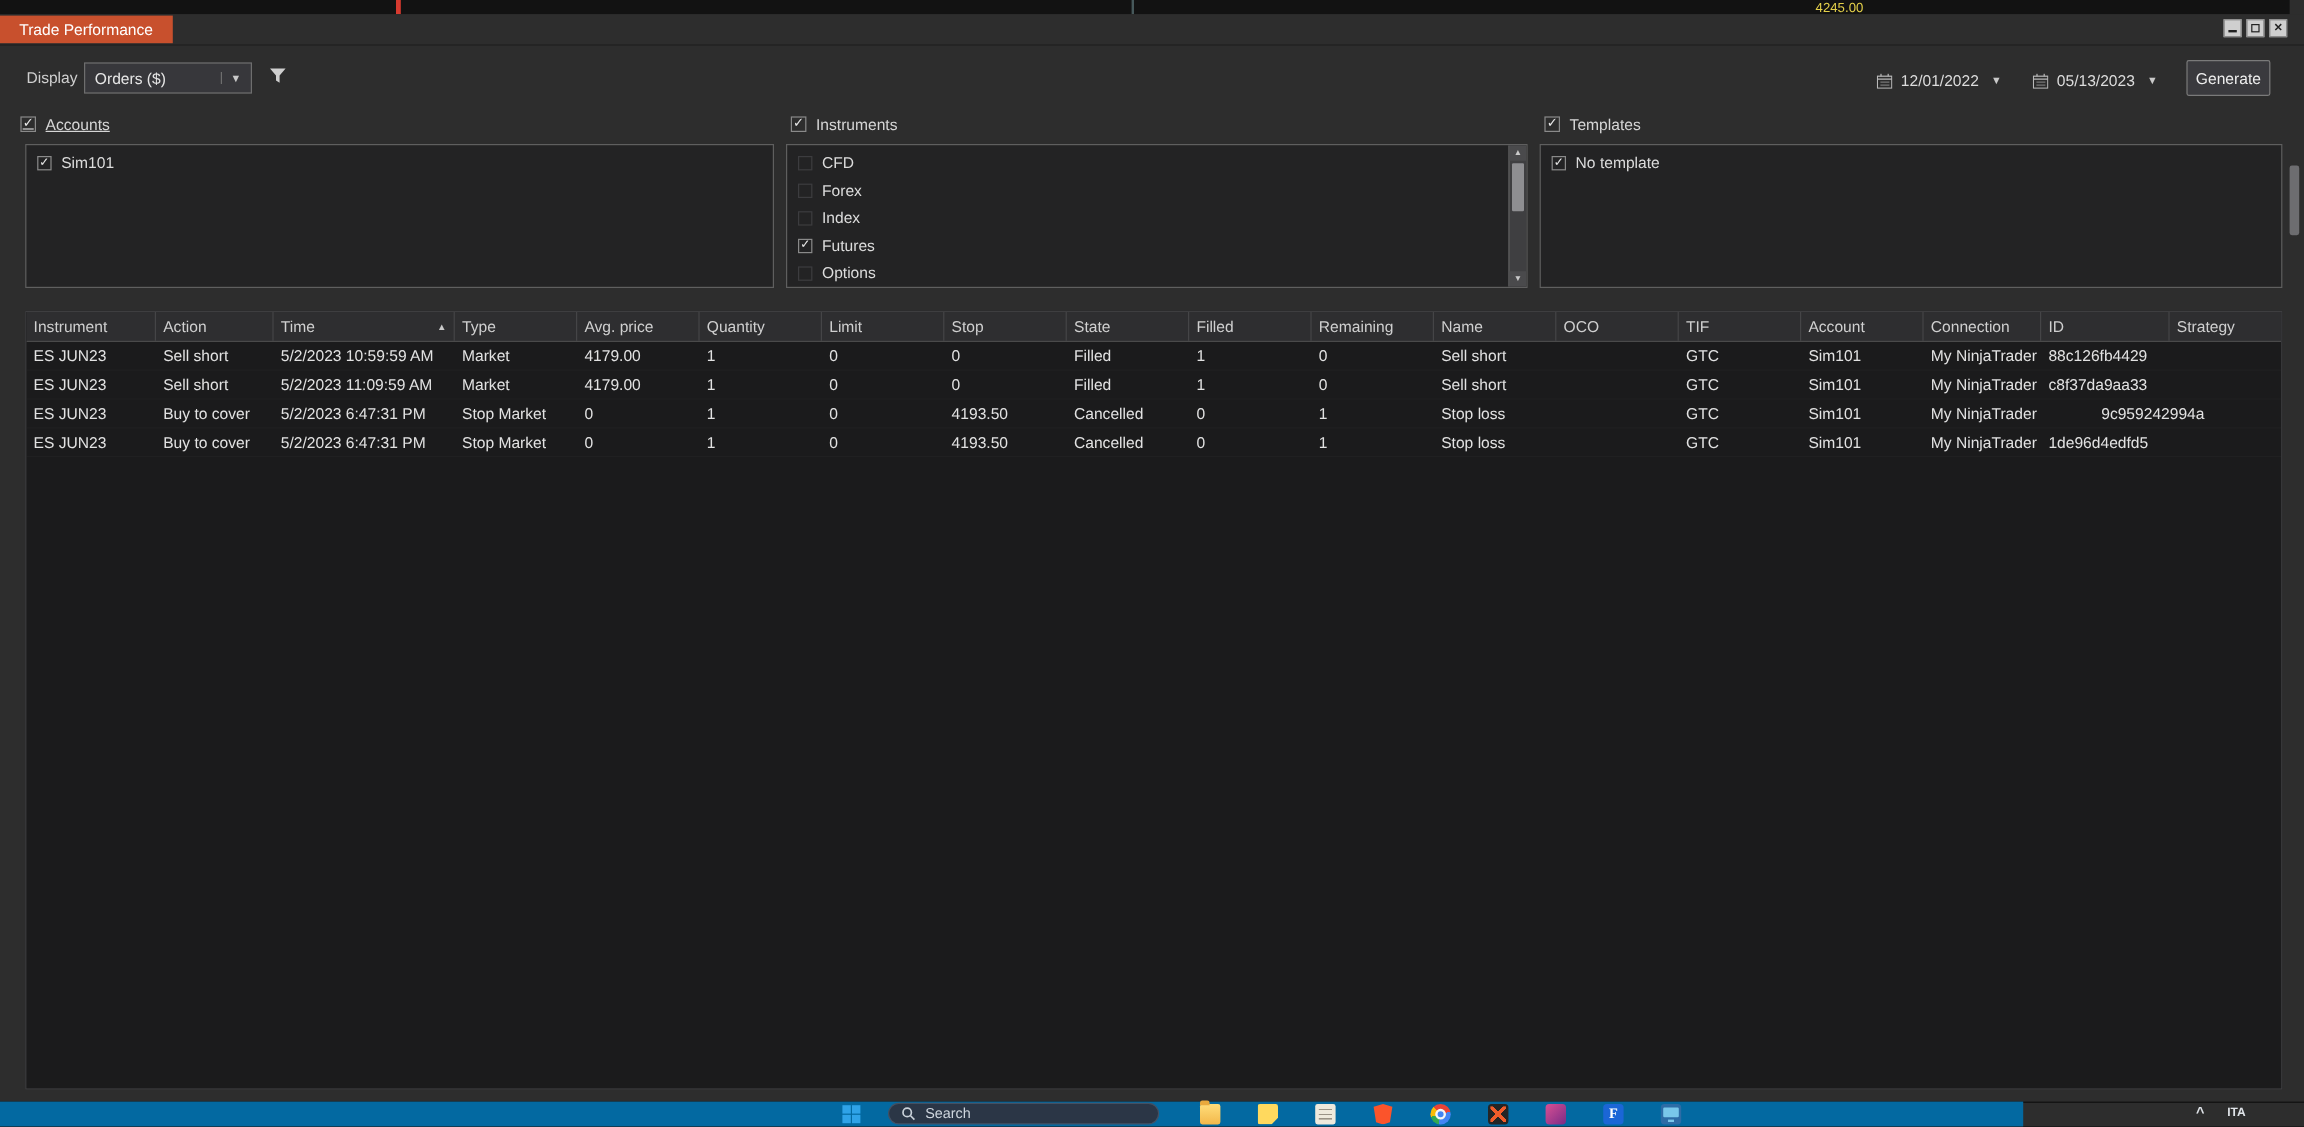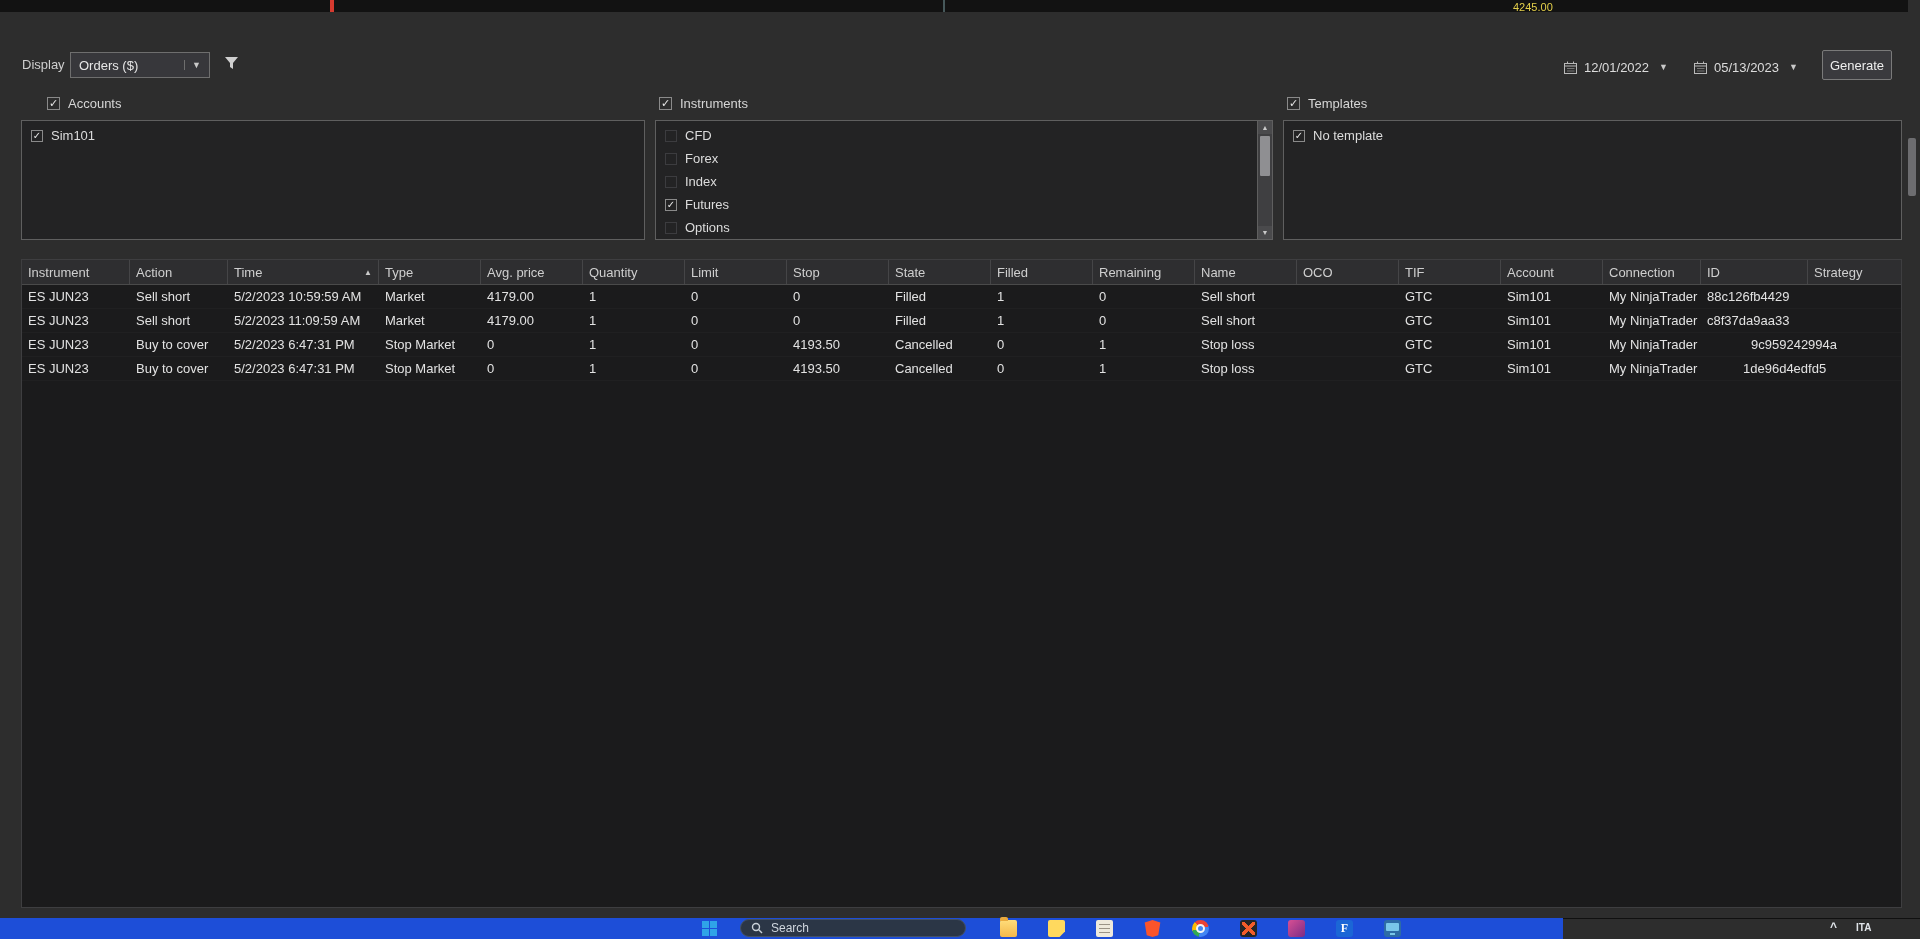--- a/index.html
+++ b/index.html
@@ -32,21 +32,21 @@
   .dd-cap{margin-left:auto;border-left:1px solid #6e6e6e;padding-left:7px;color:#c9c9c9;font-size:9px;}
   .funnel{position:absolute;left:224px;top:44px;}
   .datepicker{position:absolute;top:43px;height:24px;display:flex;align-items:center;gap:7px;color:#dcdcdc;font-size:13px;}
   .dp1{left:1564px;} .dp2{left:1694px;}
   .dp-arrow{font-size:9px;color:#c9c9c9;margin-left:3px;}
   .generate{position:absolute;left:1822px;top:38px;width:70px;height:30px;background:#3a3a3e;border:1px solid #7a7a7a;
             color:#eee;font-size:13px;border-radius:2px;font-family:"Liberation Sans",sans-serif;}
 
   
   .filter-head{position:absolute;top:84px;display:flex;align-items:center;gap:8px;color:#d6d6d6;font-size:13px;}
-  .fh-accounts{left:47px;} .fh-instruments{left:659px;} .fh-templates{left:1287px;}
+  .fh-accounts{left:17px;text-decoration:underline;} .fh-instruments{left:659px;} .fh-templates{left:1287px;}
   .cb{width:13px;height:13px;border:1px solid #8a8a8a;background:transparent;box-sizing:border-box;color:#e8e8e8;
       font-size:11px;line-height:11px;text-align:center;flex:none;}
   .cb:not(.on){border-color:#3c3c3f;}
   .cb.on::after{content:"\2713";}
   .panel{position:absolute;top:108px;height:120px;background:#232324;border:1px solid #5f5f5f;box-sizing:border-box;overflow:hidden;}
   .p-accounts{left:21px;width:624px;} .p-instruments{left:655px;width:618px;} .p-templates{left:1283px;width:619px;}
   .panel-items{position:absolute;left:0;top:3px;right:16px;}
   .panel-item{height:23px;display:flex;align-items:center;gap:8px;padding-left:9px;color:#dcdcdc;font-size:13px;}
   .panel-item .cb{width:12px;height:12px;font-size:10px;line-height:10px;}
   .vsb{position:absolute;right:0;top:0;width:15px;height:100%;background:#3f3f41;border-left:1px solid #5f5f5f;box-sizing:border-box;}
@@ -64,21 +64,21 @@
   .trow{display:flex;height:23px;border-bottom:1px solid rgba(255,255,255,0.025);}
   .td{display:flex;align-items:center;padding:0 6px;color:#e2e2e2;font-size:13px;box-sizing:border-box;
       white-space:nowrap;overflow:hidden;flex:none;}
   .td.last{flex:1;}
 
   
   .win-sb{position:absolute;right:2px;top:108px;width:12px;height:780px;}
   .win-sb .thumb{position:absolute;left:2px;width:8px;top:18px;height:58px;background:#6d6d70;border-radius:2px;}
 
   
-  .taskbar{position:absolute;left:0;top:918px;width:1563px;height:21px;background:#1d4ed8;text-align:right;}
+  .taskbar{position:absolute;left:0;top:918px;width:1686px;height:21px;background:#0369a1;text-align:right;}
   .start{position:absolute;left:702px;top:3px;width:15px;height:15px;display:grid;
          grid-template-columns:7px 7px;grid-template-rows:7px 7px;gap:1px;}
   .start i{background:#2fa3e8;display:block;}
   .search-pill{position:absolute;left:740px;top:1px;width:226px;height:18px;border-radius:9px;background:#2b3646;
                border:1px solid #445062;display:flex;align-items:center;gap:8px;padding:0 10px;box-sizing:border-box;
                color:#cfd6de;font-size:12px;}
   .tbi{position:absolute;top:2px;width:17px;height:17px;border-radius:3px;}
   .file-explorer{background:linear-gradient(180deg,#ffdd7a,#f3b84b);border-radius:2px;}
   .file-explorer::before{content:"";position:absolute;left:0;top:-3px;width:8px;height:4px;background:#e9a93d;border-radius:2px 2px 0 0;}
   .sticky-notes{background:#ffd95e;border-radius:2px;clip-path:polygon(0 0,100% 0,100% 68%,68% 100%,0 100%);}
@@ -108,20 +108,28 @@
 <div class="screen">
 
   <div class="top-strip">
     <div class="tick-red"></div>
     <div class="tick-gray"></div>
     <div class="strip-price">4245.00</div>
   </div>
 
   <div class="tpw">
 
+    <div class="titlebar">
+      <div class="title-tab">Trade Performance</div>
+      <div class="win-controls">
+        <div class="wbtn min"></div>
+        <div class="wbtn max"></div>
+        <div class="wbtn close"></div>
+      </div>
+    </div>
 
     <span class="lbl display-label">Display</span>
     <div class="dropdown">
       <span>Orders ($)</span>
       <span class="dd-cap">▼</span>
     </div>
     <div class="funnel">
       <svg width="15" height="14" viewBox="0 0 15 14">
         <path d="M1 1 H14 L9 7 V13 L6 11 V7 Z" fill="#cfcfcf"></path>
       </svg>
@@ -340,21 +348,21 @@
             <div class="td" style="width: 102px;">0</div>
             <div class="td" style="width: 102px;">4193.50</div>
             <div class="td" style="width: 102px;">Cancelled</div>
             <div class="td" style="width: 102px;">0</div>
             <div class="td" style="width: 102px;">1</div>
             <div class="td" style="width: 102px;">Stop loss</div>
             <div class="td" style="width: 102px;"></div>
             <div class="td" style="width: 102px;">GTC</div>
             <div class="td" style="width: 102px;">Sim101</div>
             <div class="td" style="width: 98px;">My NinjaTrader</div>
-            <div class="td" style="width: 107px; margin-left: 36px;">1de96d4edfd5</div>
+            <div class="td" style="width: 107px;">1de96d4edfd5</div>
             <div class="td last"></div>
           </div>
         </div>
     </div>
 
     <div class="win-sb">
       <div class="thumb"></div>
     </div>
   </div>
 

